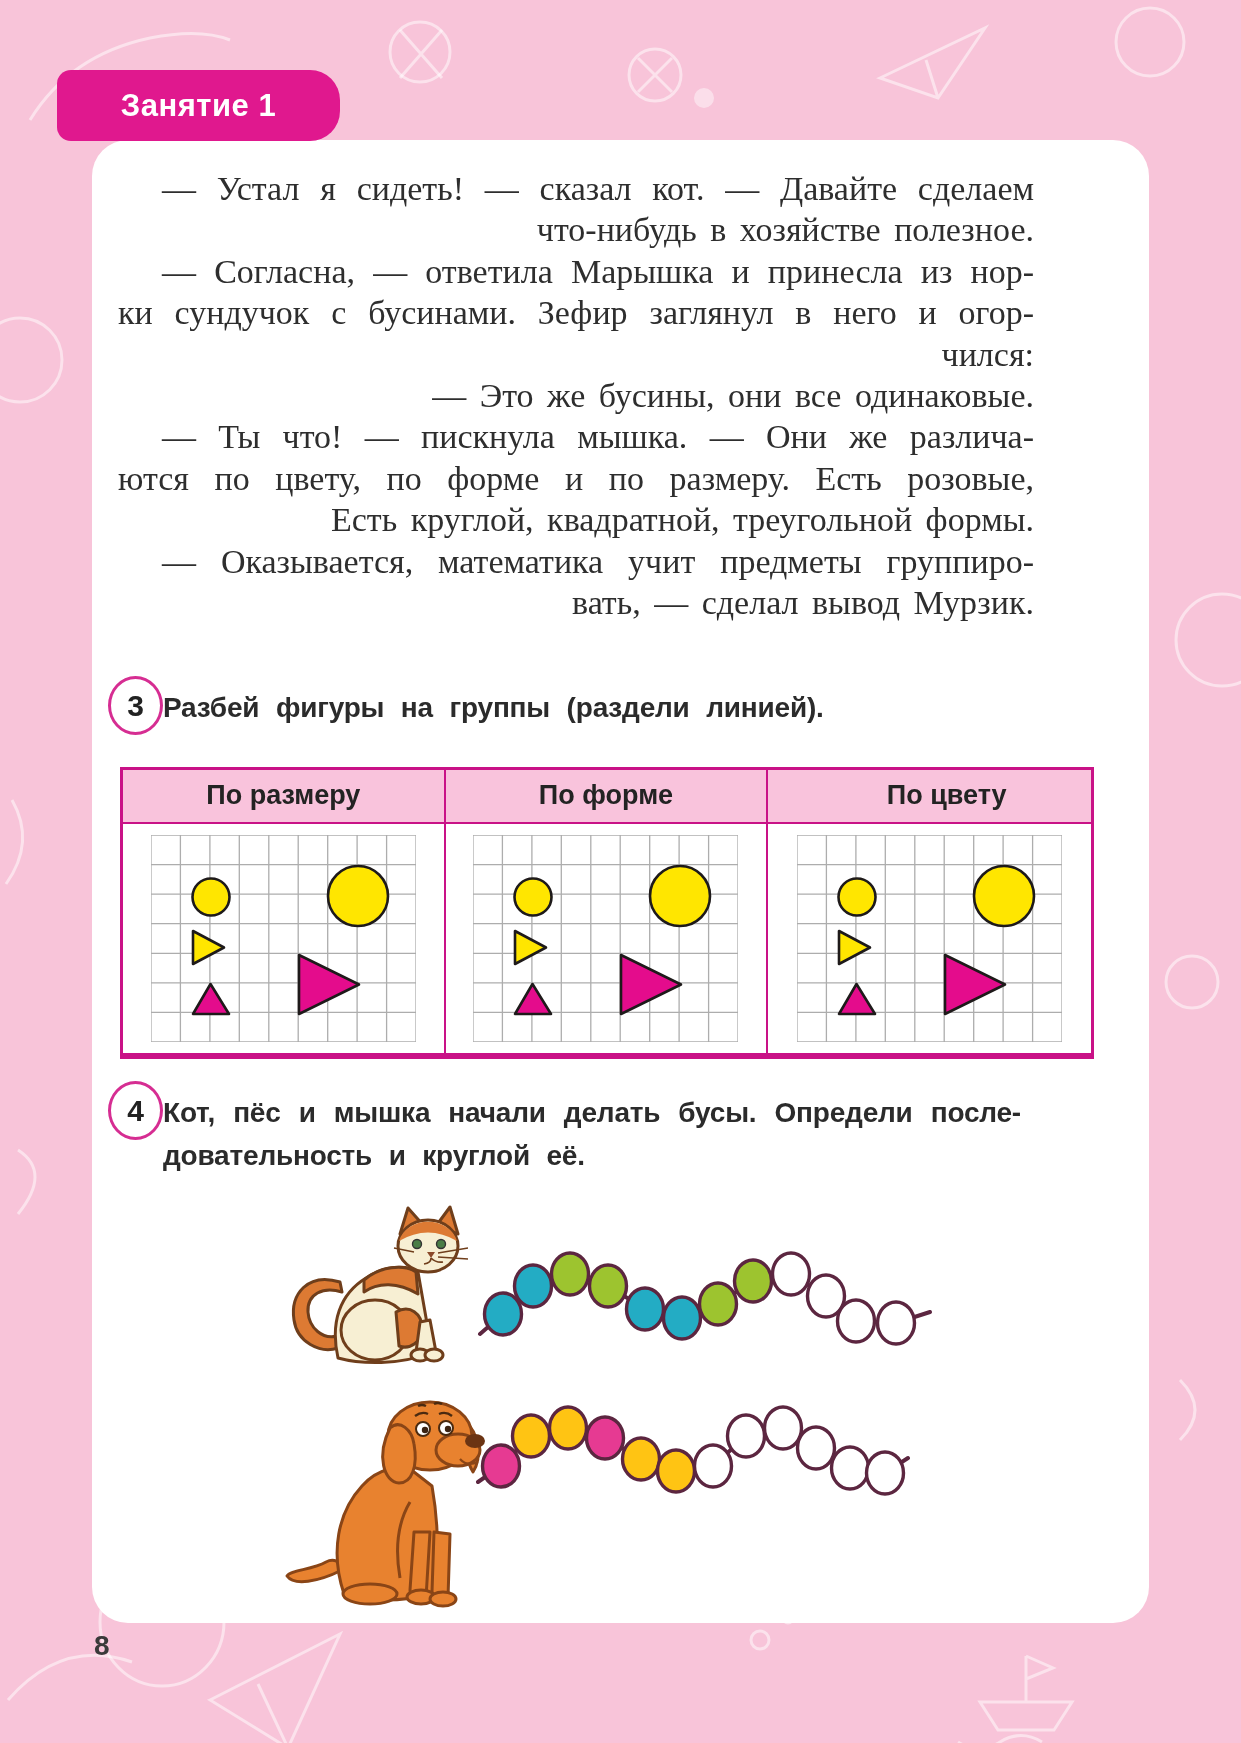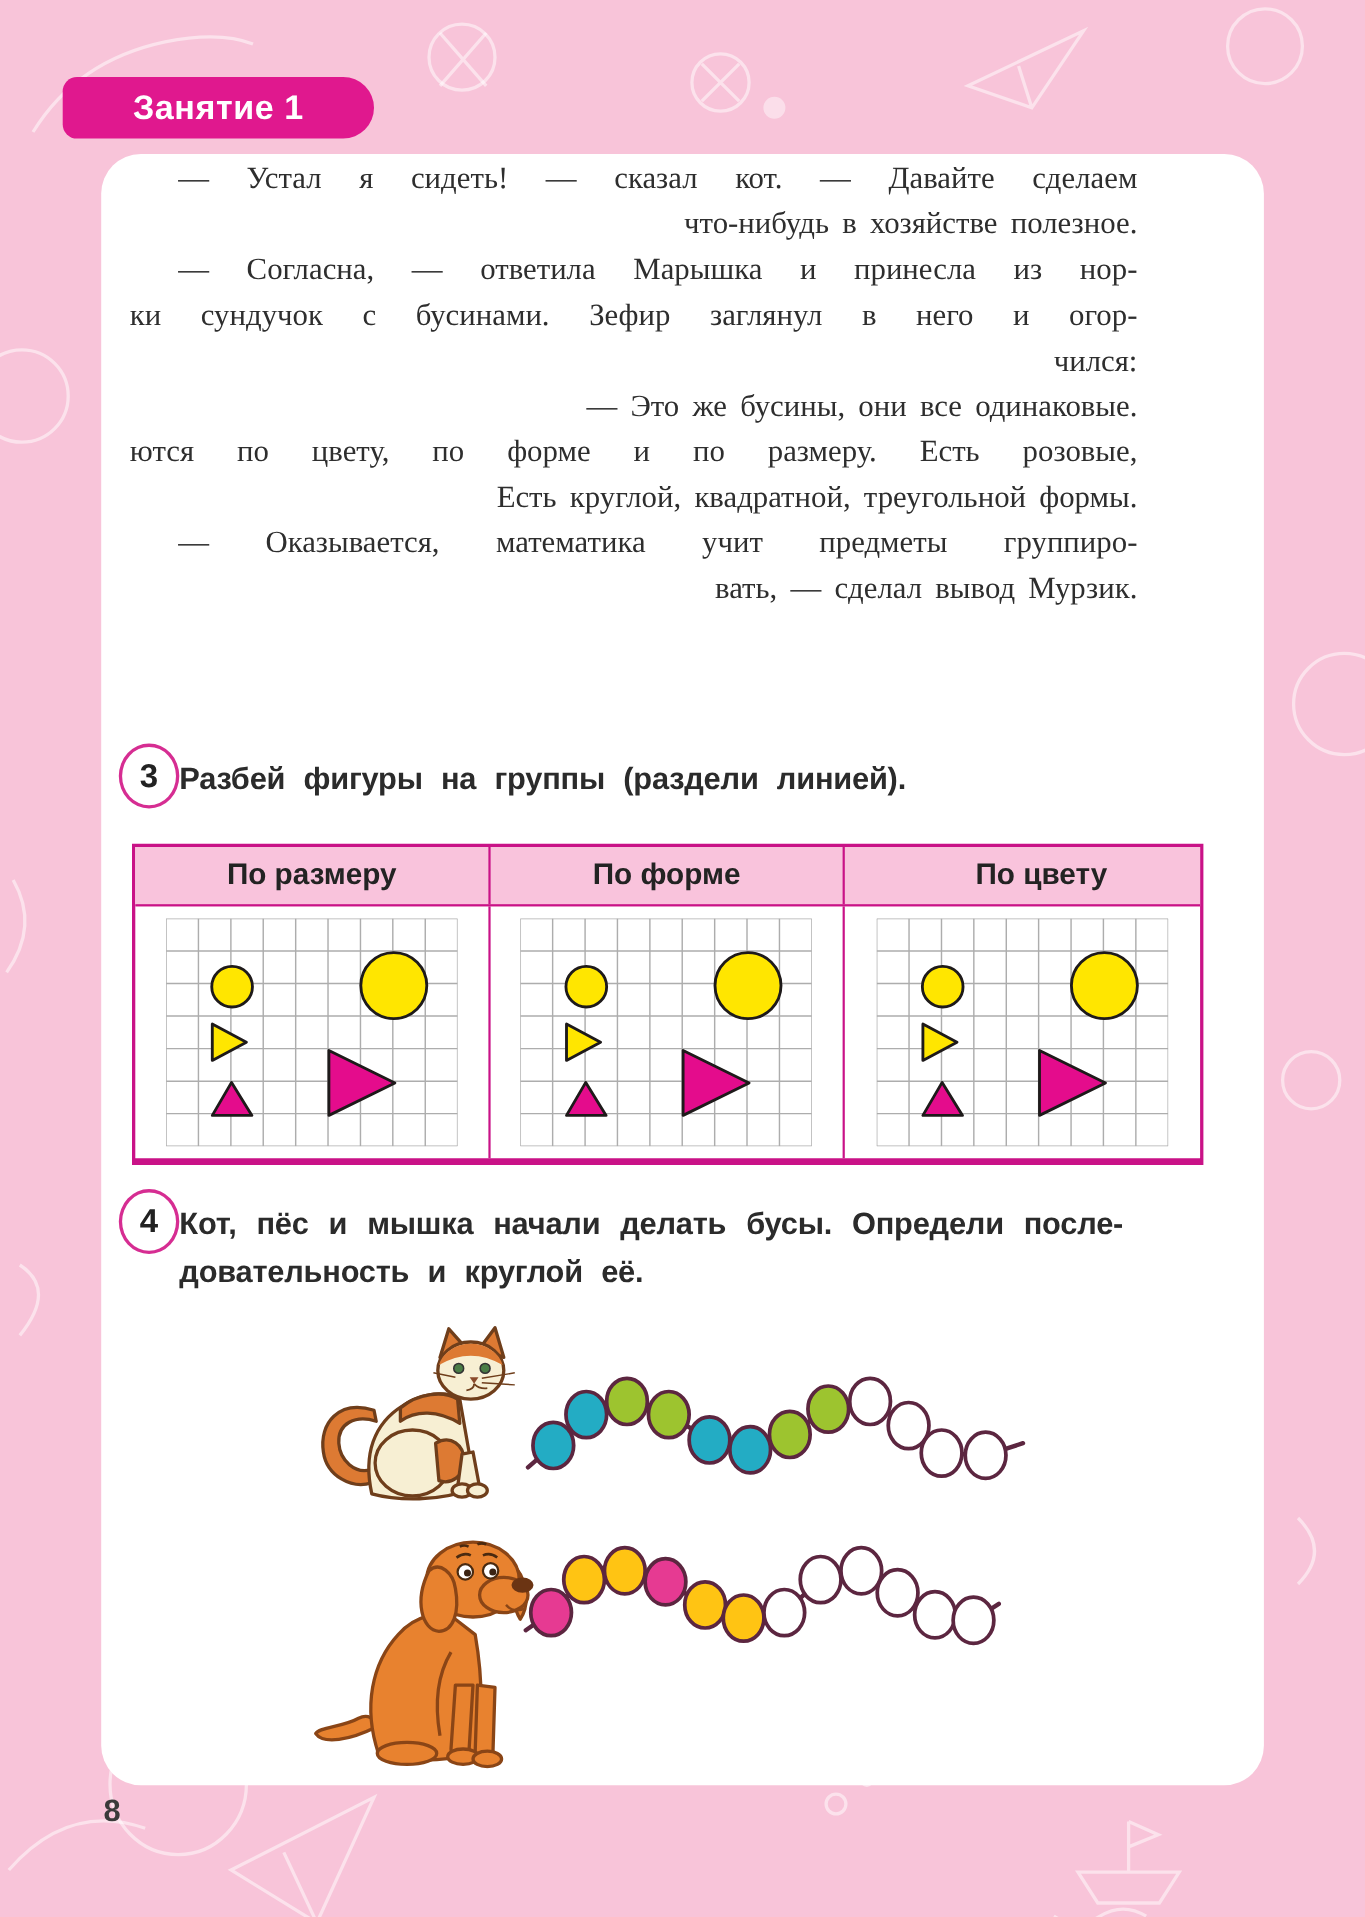--- a/index.html
+++ b/index.html
@@ -3,32 +3,32 @@
 <meta charset="utf-8">
 <style>
   html,body{margin:0;padding:0;}
   body{
     width:1241px;height:1743px;position:relative;overflow:hidden;
     background:#F8C4D9;
     font-family:"Liberation Sans",sans-serif;
   }
   .doodles{position:absolute;left:0;top:0;z-index:0;}
   .badge{
-    position:absolute;left:57px;top:70px;width:283px;height:56px;z-index:2;
+    position:absolute;left:57px;top:70px;width:283px;height:71px;z-index:2;
     background:#E0188E;border-radius:14px 30px 30px 14px;
     display:flex;align-items:center;justify-content:center;
     color:#fff;font-weight:700;font-size:31px;letter-spacing:.5px;
   }
   .card{
     position:absolute;left:92px;top:140px;width:1057px;height:1483px;z-index:1;
     background:#FFFFFF;border-radius:36px;
   }
   .story{
-    position:absolute;left:118px;top:142px;width:916px;z-index:3;
-    font-family:"Liberation Serif",serif;font-size:28px;line-height:41.4px;
+    position:absolute;left:118px;top:168px;width:916px;z-index:3;
+    font-family:"Liberation Serif",serif;font-size:34px;line-height:41.4px;
     color:#2e2e2e;word-spacing:5px;
   }
   .sline{text-align:right;}
   .sline.jst{text-align:justify;text-align-last:justify;}
   .sline.ind{text-indent:44px;}
   .task{position:absolute;left:108px;display:flex;z-index:3;}
   #task3{top:676px;}
   #task4{top:1081px;}
   .task-num{
     width:49px;height:53px;flex:none;background:#fff;
@@ -98,20 +98,21 @@
 
 <div class="card"></div>
 
 <div class="story">
   <div class="sline ind jst">— Устал я сидеть! — сказал кот. — Давайте сделаем</div>
   <div class="sline">что-нибудь в хозяйстве полезное.</div>
   <div class="sline ind jst">— Согласна, — ответила Марышка и принесла из нор-</div>
   <div class="sline jst">ки сундучок с бусинами. Зефир заглянул в него и огор-</div>
   <div class="sline">чился:</div>
   <div class="sline ind">— Это же бусины, они все одинаковые.</div>
+  <div class="sline ind jst">— Ты что! — пискнула мышка. — Они же различа-</div>
   <div class="sline jst">ются по цвету, по форме и по размеру. Есть розовые,</div>
   <div class="sline">Есть круглой, квадратной, треугольной формы.</div>
   <div class="sline ind jst">— Оказывается, математика учит предметы группиро-</div>
   <div class="sline">вать, — сделал вывод Мурзик.</div>
 </div>
 
 <div class="task" id="task3">
   <div class="task-num">
     <span>3</span>
   </div>

